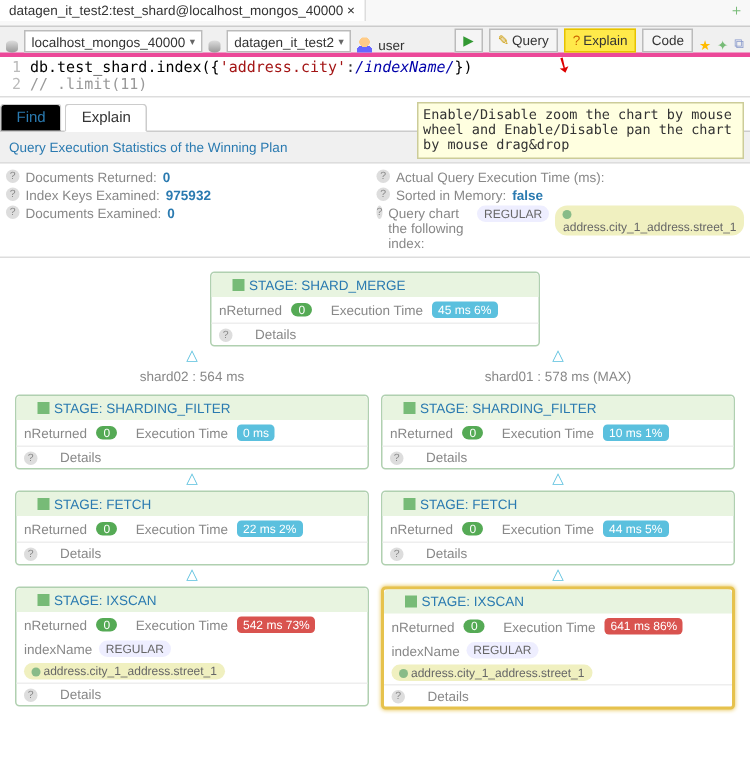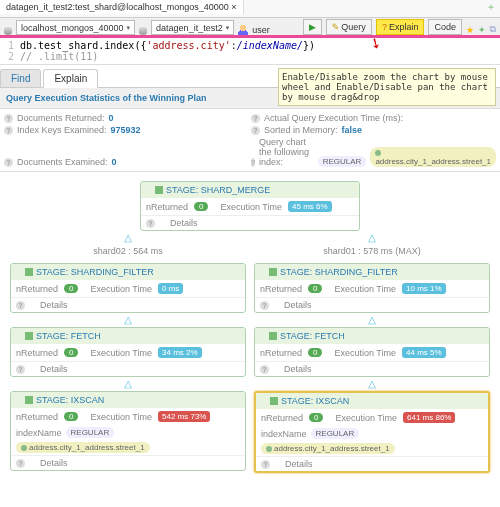--- a/index.html
+++ b/index.html
@@ -16,27 +16,27 @@
 .tbtn{padding:2px 5px;border:1px solid #bbb;background:#f5f5f5;display:flex;align-items:center;gap:2px;font-size:9px}
 .tbtn.y{background:#ffe94a;border-color:#e6c200}
 .arrow-dn{position:absolute;left:370px;top:35px;font-size:14px;color:#d00;transform:rotate(30deg);z-index:10}
 .code{background:#fff;font:10px monospace;padding:2px 4px;border-bottom:1px solid #ddd}
 .ln{display:flex;gap:6px}
 .no{color:#bbb;width:10px;text-align:right}
 .kw{color:#000}
 .rx{color:#00a;font-style:italic}
 .c{color:#999}
 .subtabs{display:flex;border-bottom:1px solid #ccc;margin-top:4px}
-.st{padding:3px 10px;font-size:10px;color:#2a7ab0;border:1px solid #ccc;border-bottom:none;border-radius:3px 3px 0 0;margin-right:2px;background:#e5e5e5}
+.st{padding:3px 10px;font-size:10px;color:#2a7ab0;border:1px solid #ccc;border-bottom:none;border-radius:3px 3px 0 0;margin-right:2px;background:#000000}
 .st.on{background:#fff;color:#333;border-bottom:1px solid #fff;margin-bottom:-1px}
 .hdr{display:flex;align-items:center;background:#f0f0f0;padding:3px 6px;border-bottom:1px solid #ddd;font-size:9px}
-.ttl{color:#2a7ab0;font-weight:bold}
+.ttl{color:#2a7ab0;font-weight:normal}
 .tip{position:absolute;right:4px;top:68px;background:#ffffe0;border:1px solid #cc9;padding:3px;font:9px monospace;width:218px;z-index:5}
 .stats{display:grid;grid-template-columns:1fr 1fr;gap:2px;padding:4px;font-size:9px;border-bottom:1px solid #ddd}
-.srow{display:flex;align-items:flex-end;gap:4px;color:#888}
+.srow{display:flex;align-items:flex-start;gap:4px;color:#888}
 .q{width:9px;height:9px;border-radius:50%;background:#ddd;color:#888;font-size:7px;text-align:center;line-height:9px}
 .sv{color:#2a7ab0;font-weight:bold}
 .pill{display:inline-block;background:#f0f0c0;border-radius:8px;padding:1px 5px;font-size:8px;color:#666}
 .pill.g::before{content:"";display:inline-block;width:6px;height:6px;background:#8b8;border-radius:50%;margin-right:2px;vertical-align:middle}
 .tree{position:relative;padding:6px 10px}
 .stage{border:1px solid #b0d0b0;border-radius:3px;background:#fff;font-size:9px;margin:3px 0}
 .stage.hl{border:2px solid #e6c24d;box-shadow:0 0 3px #e6c24d}
 .sh{background:#e8f4e0;padding:3px 14px;display:flex;align-items:center;gap:3px;border-radius:3px 3px 0 0}
 .flag{width:8px;height:8px;background:#7b7}
 .shl{color:#2a7ab0}
@@ -243,21 +243,21 @@
 <div class="col">
         <div class="stage">
 <div class="sh">
             <span class="flag"></span>
             <span class="shl">STAGE: FETCH</span>
           </div>
 <div class="sb">
             <span class="nr">nReturned</span>
             <span class="nrv">0</span>
             <span class="et">Execution Time</span>
-            <span class="etv">34 ms  2%</span>
+            <span class="etv">22 ms  2%</span>
           </div>
 <div class="sf">
             <span class="q">?</span>
             <span>Details</span>
           </div>
         </div>
       </div>
 <div class="col">
         <div class="stage">
 <div class="sh">

